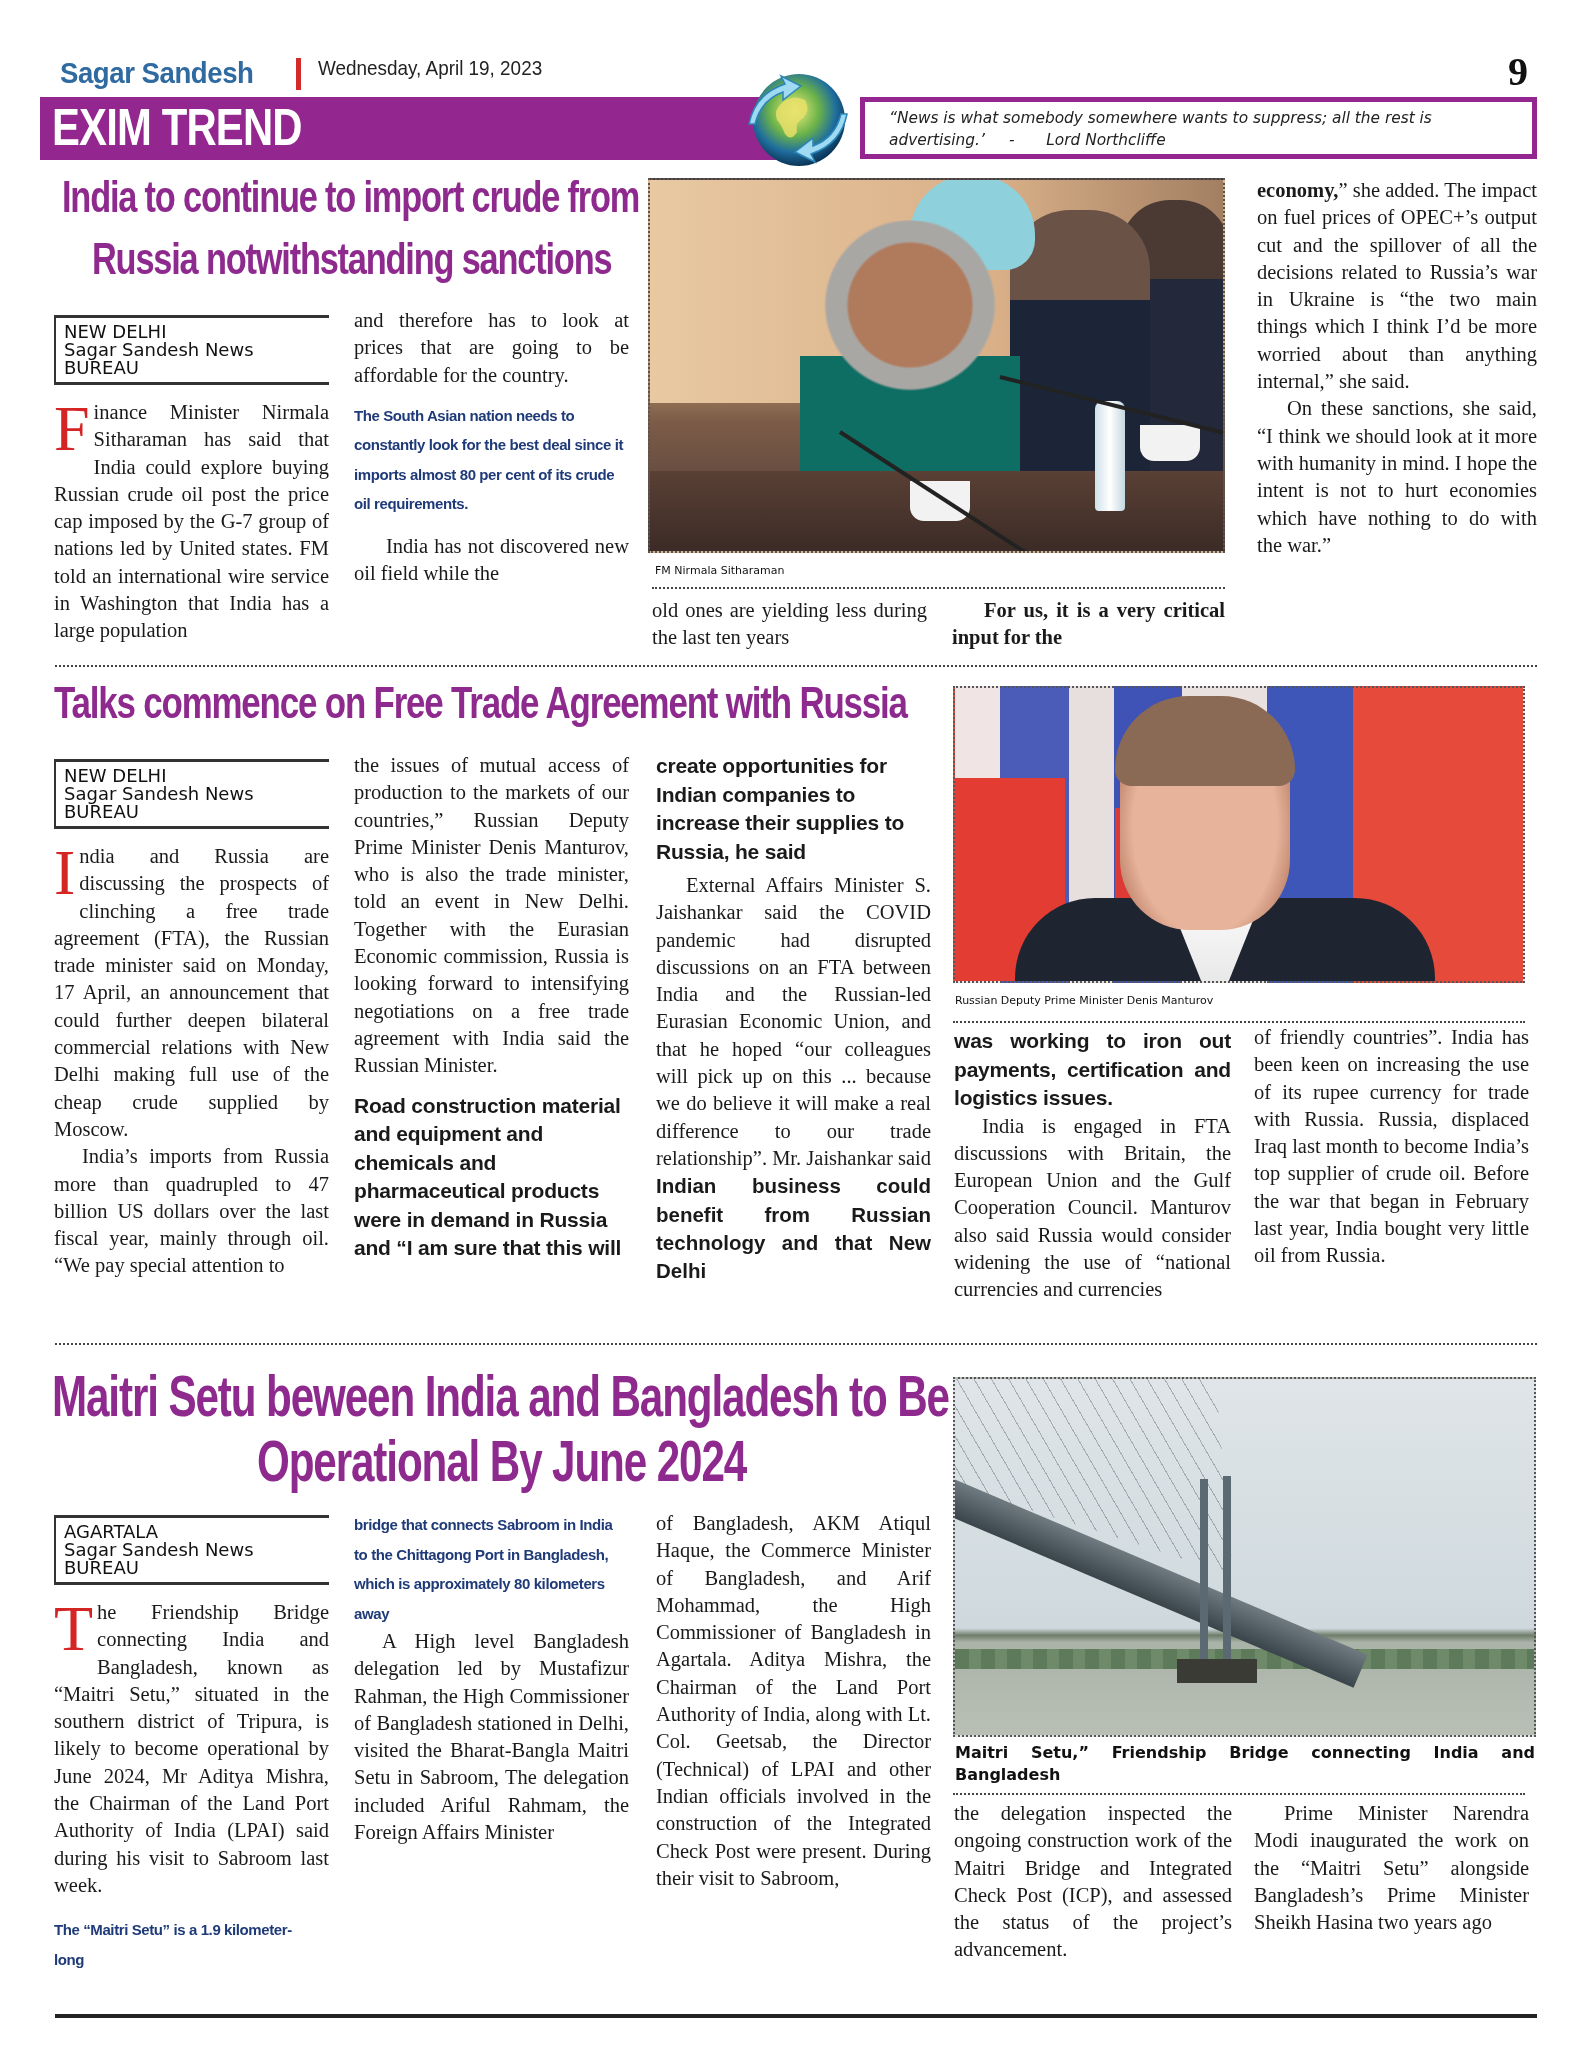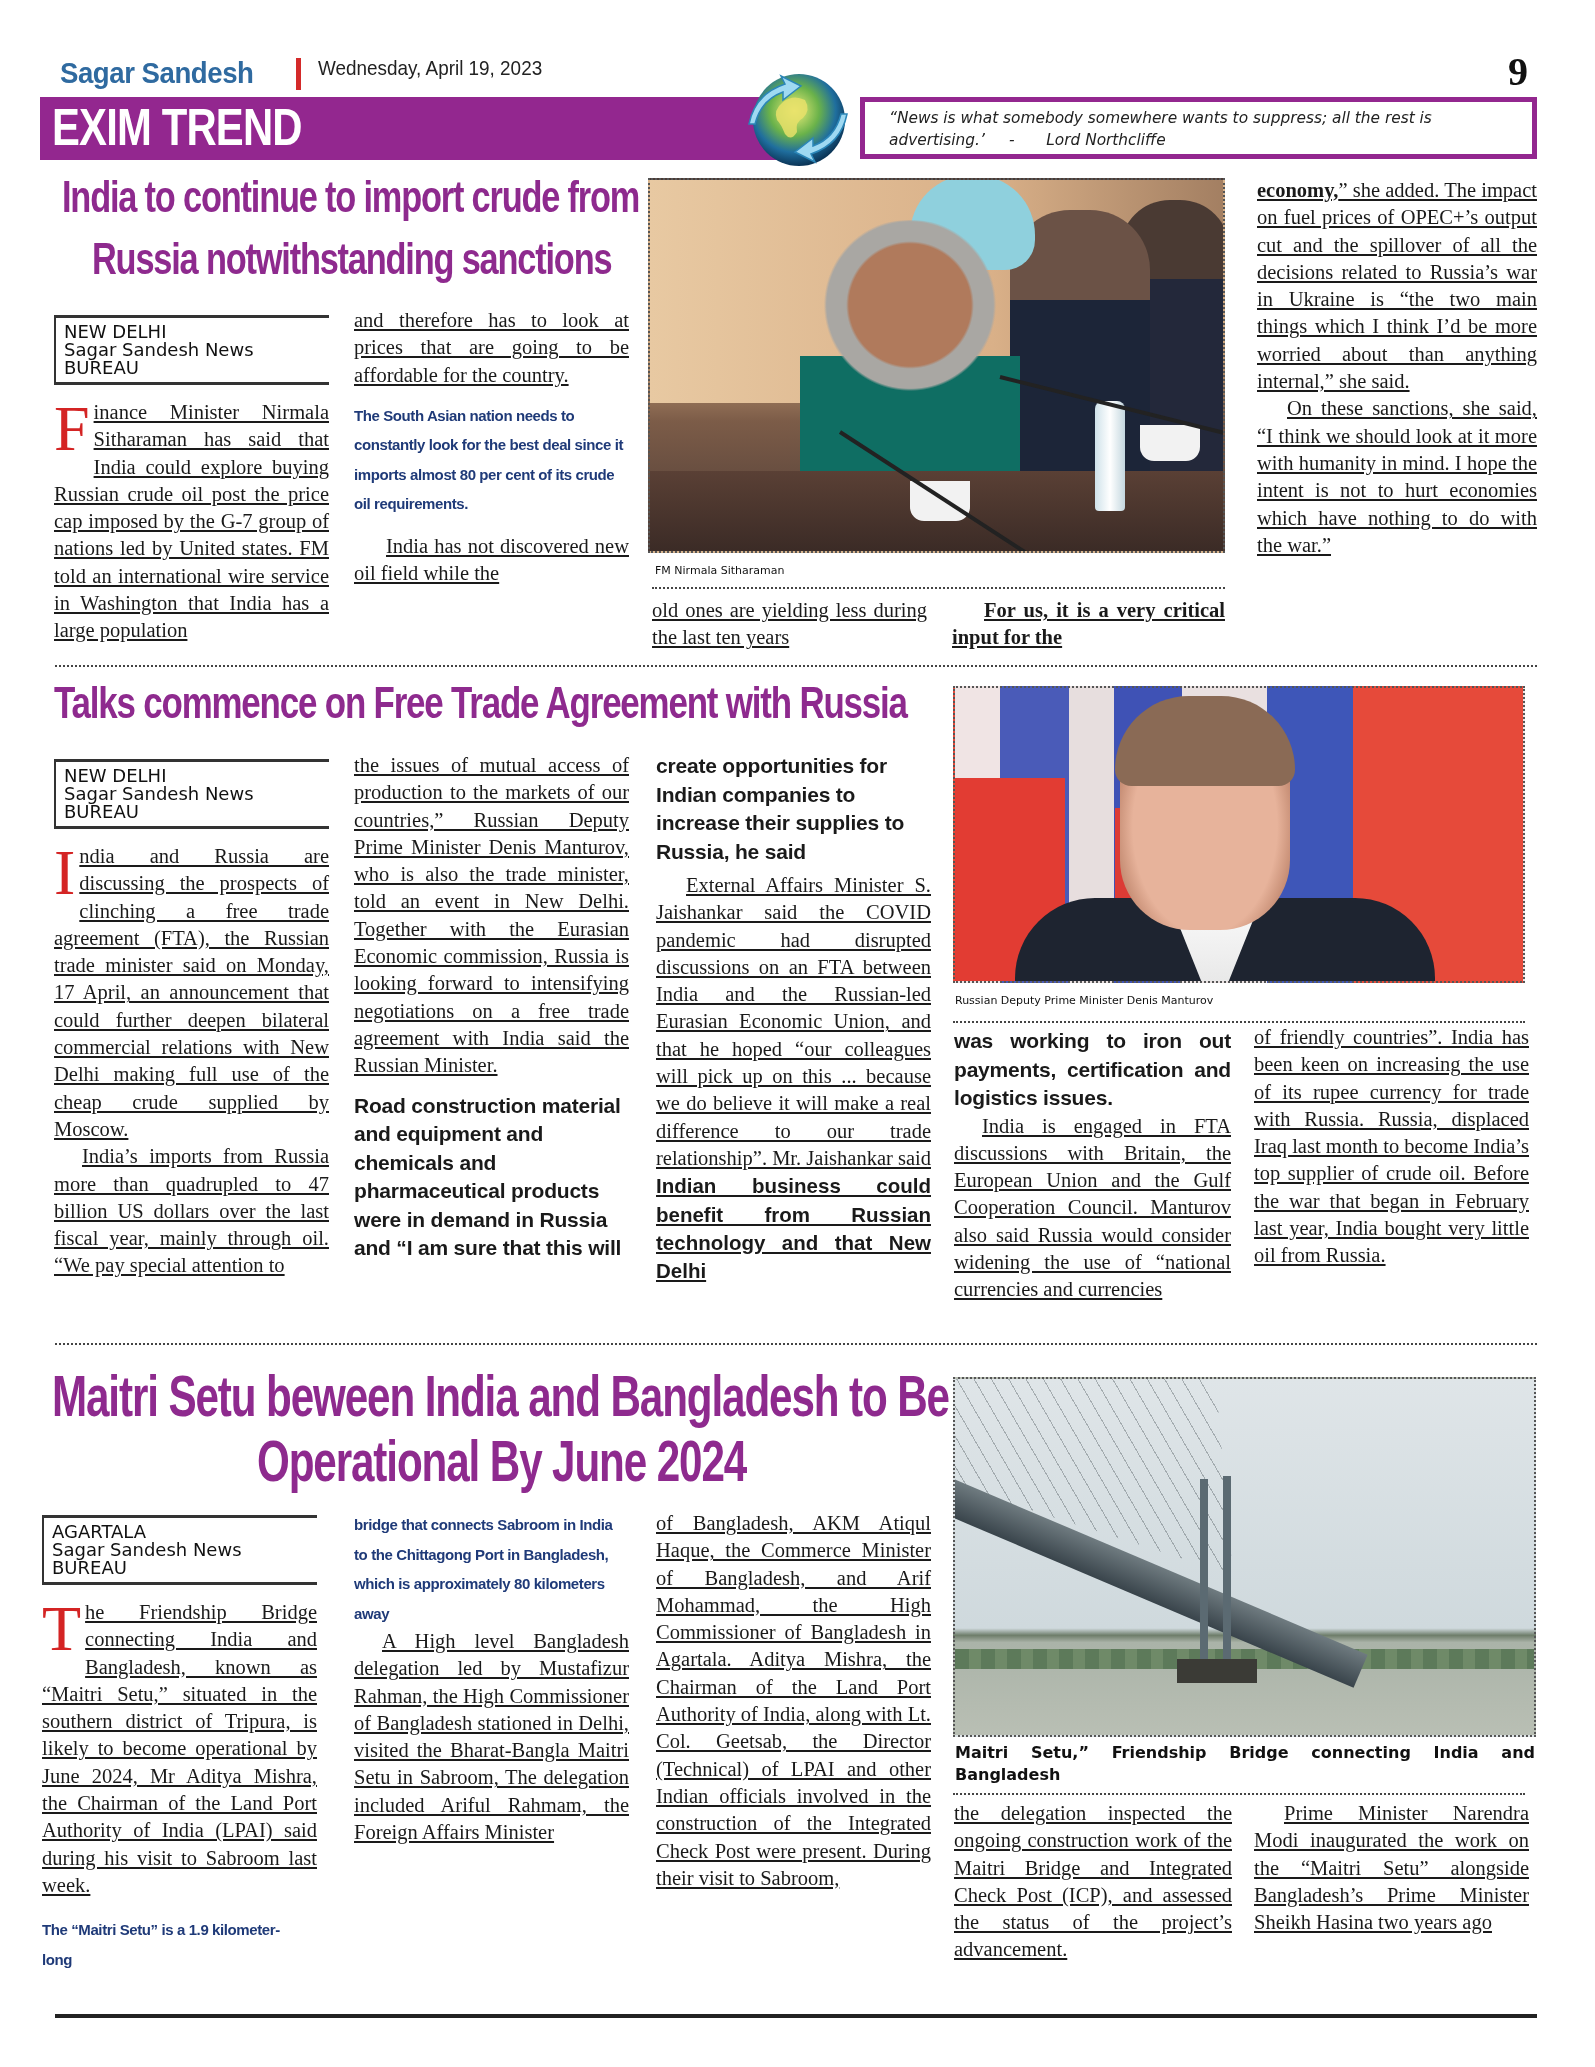--- a/index.html
+++ b/index.html
@@ -28,21 +28,21 @@
   .quote-dash { margin-left: 20px; }
 
   .globe { left: 735px; top: 62px; width: 125px; height: 115px; }
 
   
   .headline { font-family: "Liberation Sans", sans-serif; font-weight: bold; color: #8e2a8e;
     letter-spacing: -1.5px; transform-origin: left top; white-space: nowrap; }
   .dateline { border-top: 3px solid #333; border-bottom: 3px solid #333; border-left: 2px solid #333;
     padding: 5px 8px; font-family: "DejaVu Sans", sans-serif; font-size: 18px; line-height: 18px; color: #111; }
   .dateline .dl-city { display: block; }
-  .body-text { font-size: 20.5px; line-height: 27.3px; text-align: justify; color: #1a1a1a; text-decoration: underline; }
+  .body-text { font-size: 20.5px; line-height: 27.3px; text-align: justify; color: #1a1a1a; }
   .dropcap { float: left; font-size: 64px; line-height: 50px; color: #d42424; margin: 5px 4px 0 0; font-family: "Liberation Serif", serif; }
   .pull-quote-blue { font-family: "Liberation Sans", sans-serif; font-weight: bold; font-size: 15px; line-height: 29.5px;
     color: #1f3a78; letter-spacing: -0.4px; }
   .pull-quote-black { font-family: "Liberation Sans", sans-serif; font-weight: bold; font-size: 21px; line-height: 28.5px;
     color: #1a1a1a; letter-spacing: -0.2px; }
   .bold-serif { font-weight: bold; }
   .caption { font-family: "DejaVu Sans", sans-serif; font-size: 11px; color: #111; line-height: 22px; }
   .dotted-h { border-top: 2px dotted #444; height: 0; }
   .photo { border: 2px dotted #555; overflow: hidden; }
 
@@ -213,21 +213,21 @@
 
   <div class="abs body-text" style="left:1254px; top:1024px; width:275px;">of friendly countries”. India has been keen on increasing the use of its rupee currency for trade with Russia. Russia, displaced Iraq last month to become India’s top supplier of crude oil. Before the war that began in February last year, India bought very little oil from Russia.</div>
 </section>
 
 <div class="abs dotted-h" style="left:55px; top:1343px; width:1482px;"></div>
 
 <section>
   <div class="abs headline" style="left:52px; top:1363px; font-size:57px; transform:scaleX(0.74);">Maitri Setu beween India and Bangladesh to Be</div>
   <div class="abs headline" style="left:257px; top:1428px; font-size:57px; transform:scaleX(0.74);">Operational By June 2024</div>
 
-  <div class="abs" style="left:42px; top:1515px; width:275px;">
+  <div class="abs" style="left:54px; top:1515px; width:275px;">
     <div class="dateline">
       <span class="dl-city">AGARTALA</span>
       <span>Sagar Sandesh News BUREAU</span>
     </div>
     <div class="body-text" style="margin-top:14px;">
       <span class="dropcap">T</span>
       <span>he Friendship Bridge connecting India and Bangladesh, known as “Maitri Setu,” situated in the southern district of Tripura, is likely to become operational by June 2024, Mr Aditya Mishra, the Chairman of the Land Port Authority of India (LPAI) said during his visit to Sabroom last week.</span>
     </div>
     <div class="pull-quote-blue" style="margin-top:16px; width:240px;">The “Maitri Setu” is a 1.9 kilometer-long</div>
   </div>

